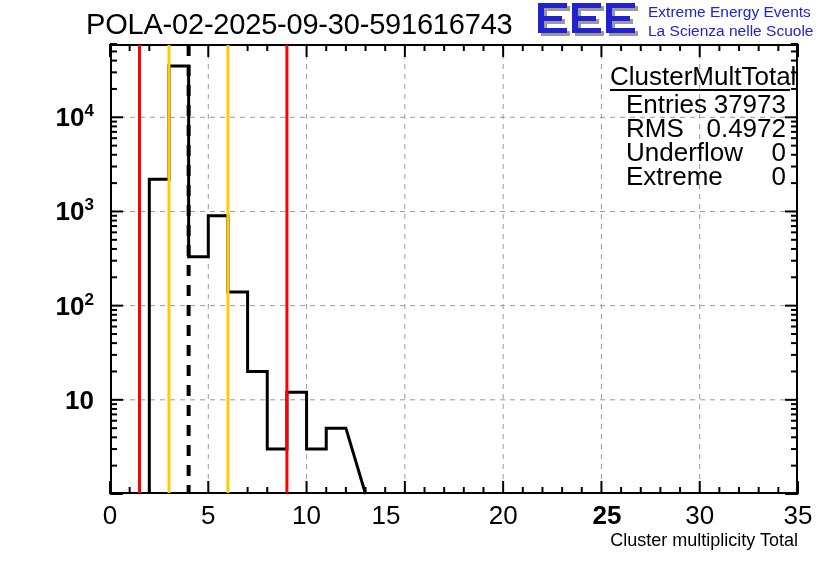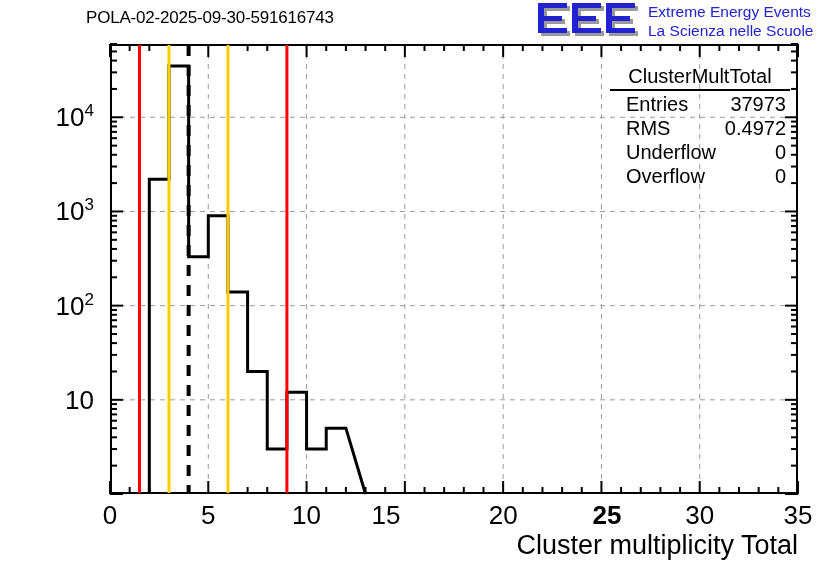--- a/index.html
+++ b/index.html
@@ -15,21 +15,21 @@
     width: 836px;
     height: 572px;
     background: #ffffff;
     overflow: hidden;
   }
   
   #plot-title {
     position: absolute;
     left: 86px;
     top: 8px;
-    font-size: 17px;
+    font-size: 29px;
     color: #000000;
     white-space: nowrap;
     letter-spacing: -0.2px;
   }
   
   #logo {
     position: absolute;
     left: 534px;
     top: 2px;
     width: 300px;
@@ -73,42 +73,43 @@
     transform: translateX(-50%);
     white-space: nowrap;
   }
   .ylab {
     position: absolute;
     right: 742px;
     font-size: 26px;
     color: #000000;
     white-space: nowrap;
     transform: translateY(-50%);
+    font-weight: bold;
   }
   .ylab sup {
     font-size: 17px;
     vertical-align: super;
     line-height: 0;
   }
   #x-axis-title {
     position: absolute;
     left: 798px;
     top: 530px;
-    font-size: 27px;
+    font-size: 18px;
     color: #000000;
     transform: translateX(-100%);
     white-space: nowrap;
   }
   
   #stats-box {
     position: absolute;
     left: 610px;
     top: 64px;
     width: 180px;
-    font-size: 20px;
+    font-size: 26px;
     color: #000000;
     line-height: 24px;
   }
   #stats-title {
     text-align: center;
     border-bottom: 2px solid #000000;
     padding-bottom: 1px;
     margin-bottom: 1px;
     white-space: nowrap;
   }
@@ -388,19 +389,19 @@
         </div>
         <div class="stats-row">
           <span class="k">RMS</span>
           <span class="v">0.4972</span>
         </div>
         <div class="stats-row">
           <span class="k">Underflow</span>
           <span class="v">0</span>
         </div>
         <div class="stats-row">
-          <span class="k">Overflow</span>
+          <span class="k">Extreme</span>
           <span class="v">0</span>
         </div>
       </div>
   </div>
 
 </div>
 
 </body></html>

